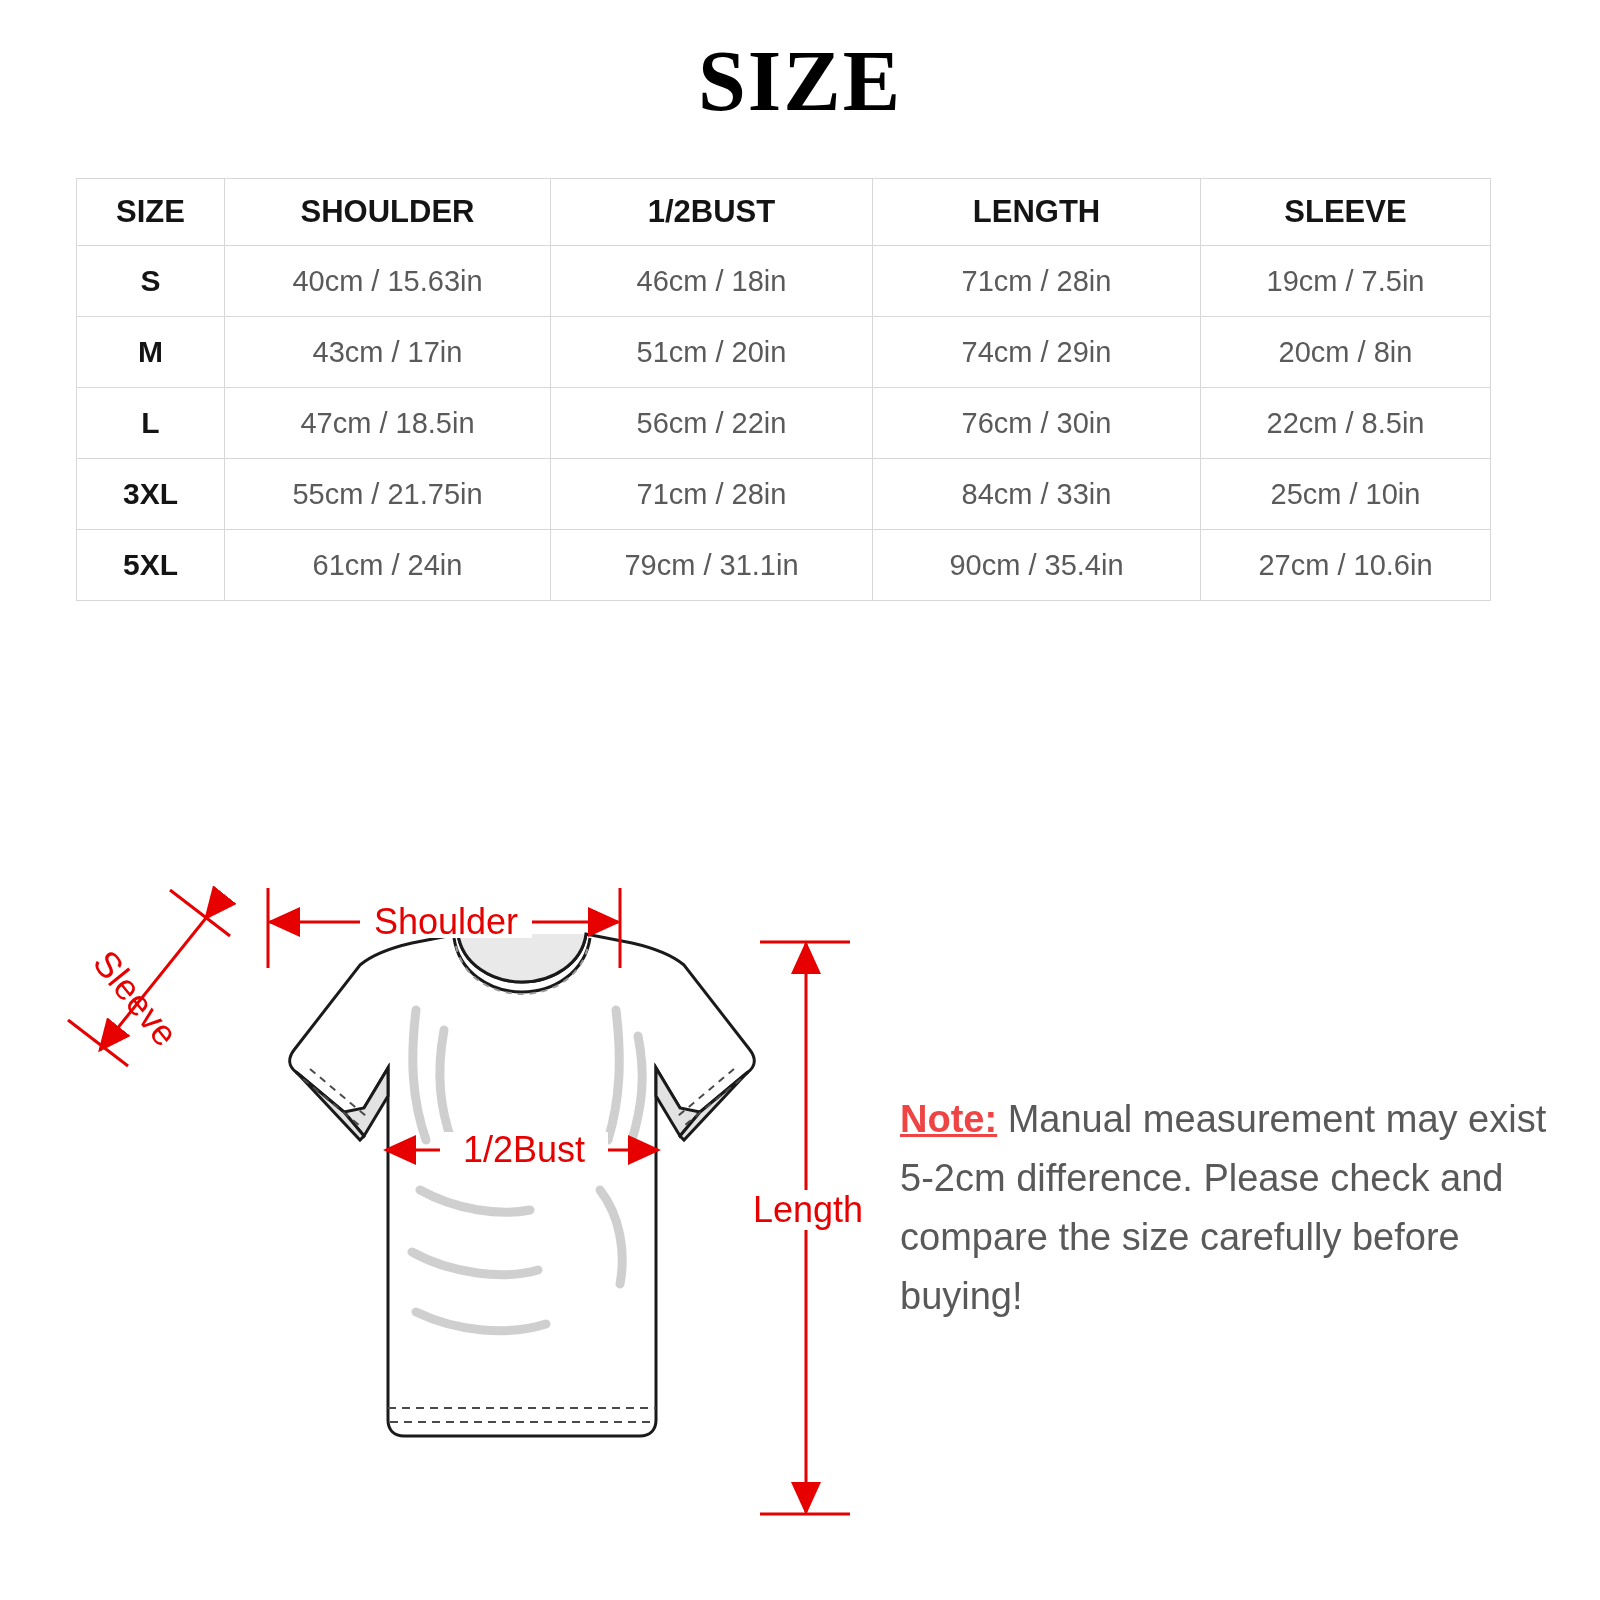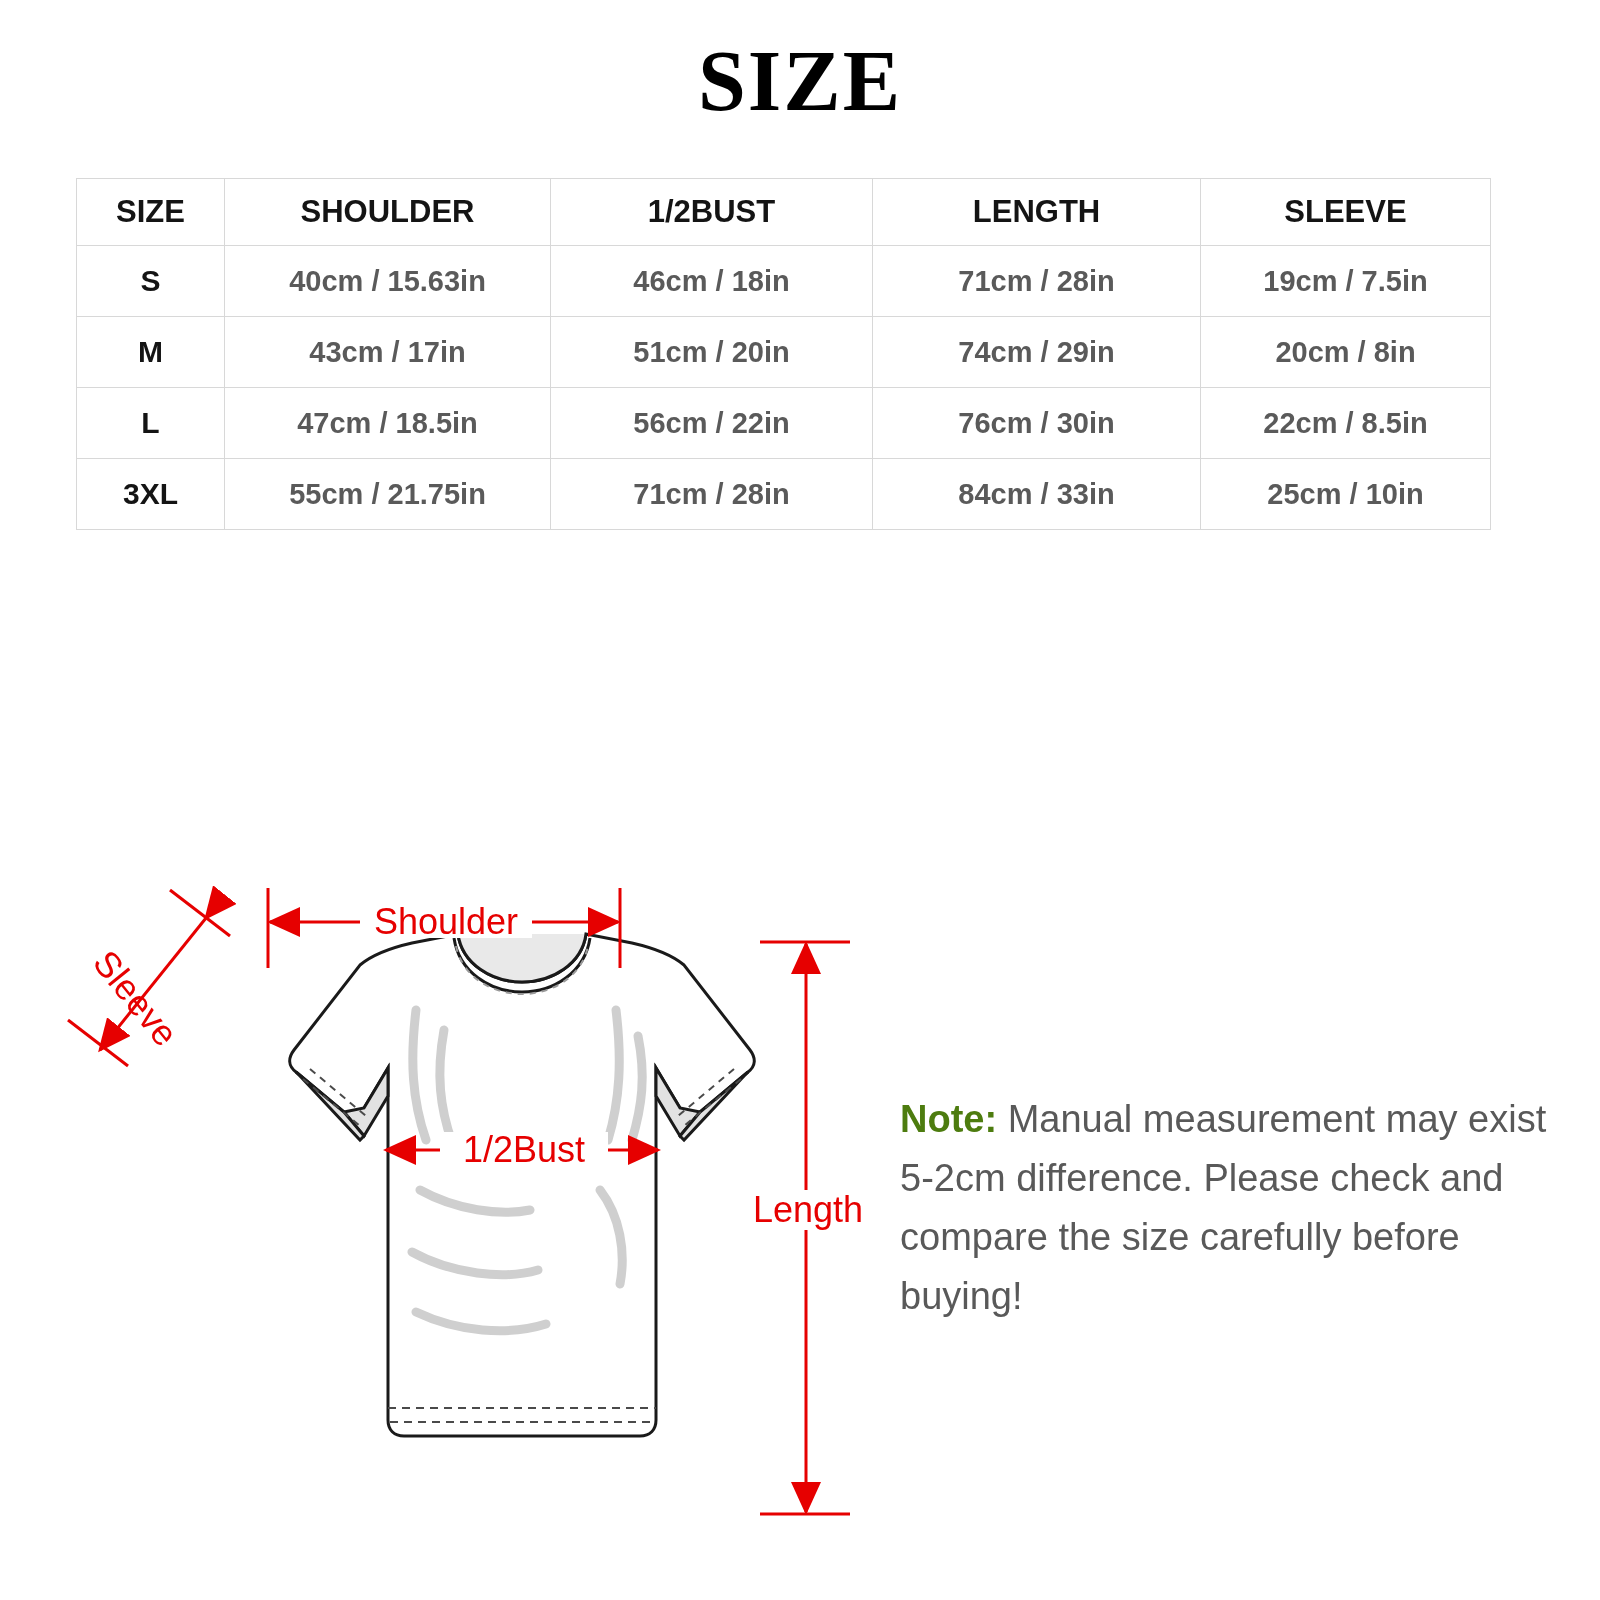--- a/index.html
+++ b/index.html
@@ -52,21 +52,21 @@
     color: #141414;
     height: 66px;
   }
   .size-table tbody td.size-cell {
     font-size: 30px;
     font-weight: bold;
     color: #141414;
   }
   .size-table tbody td.val-cell {
     font-size: 29px;
-    font-weight: bold;
+    font-weight: normal;
     color: #5a5a5a;
   }
   col.c1 { width: 148px; }
   col.c2 { width: 326px; }
   col.c3 { width: 322px; }
   col.c4 { width: 328px; }
   col.c5 { width: 290px; }
 
   
   .diagram {
@@ -82,22 +82,23 @@
   .note {
     position: absolute;
     left: 900px;
     top: 1090px;
     width: 660px;
     font-size: 38px;
     line-height: 1.55;
     color: #595959;
   }
   .note b {
-    color: #4d7c0f;
-    font-weight: bold;
+    color: #ef4444;
+    font-weight: bold;
+    text-decoration: underline;
   }
 </style>
 </head>
 <body>
 
 <div class="title">SIZE</div>
 
 <table class="size-table">
   <colgroup>
     <col class="c1">
@@ -136,20 +137,27 @@
       <td class="val-cell">56cm / 22in</td>
       <td class="val-cell">76cm / 30in</td>
       <td class="val-cell">22cm / 8.5in</td>
     </tr>
     <tr>
       <td class="size-cell">3XL</td>
       <td class="val-cell">55cm / 21.75in</td>
       <td class="val-cell">71cm / 28in</td>
       <td class="val-cell">84cm / 33in</td>
       <td class="val-cell">25cm / 10in</td>
+    </tr>
+    <tr>
+      <td class="size-cell">5XL</td>
+      <td class="val-cell">61cm / 24in</td>
+      <td class="val-cell">79cm / 31.1in</td>
+      <td class="val-cell">90cm / 35.4in</td>
+      <td class="val-cell">27cm / 10.6in</td>
     </tr>
   </tbody>
 </table>
 
 <div class="diagram">
   <svg width="830" height="700" viewBox="0 0 830 700" xmlns="http://www.w3.org/2000/svg">
     <defs>
       <marker id="arrR" markerWidth="12" markerHeight="12" refX="10" refY="5" orient="auto">
         <path d="M0,0 L11,5 L0,10 z" fill="#e60000"></path>
       </marker>

